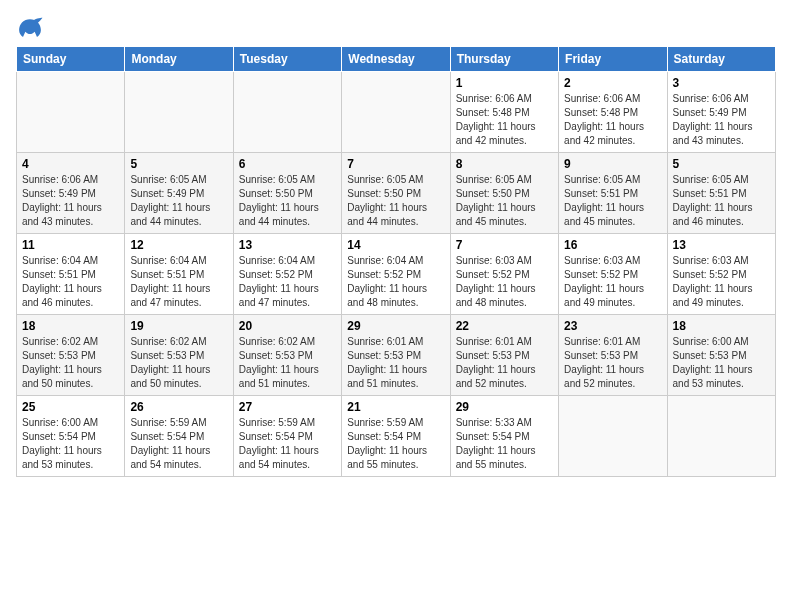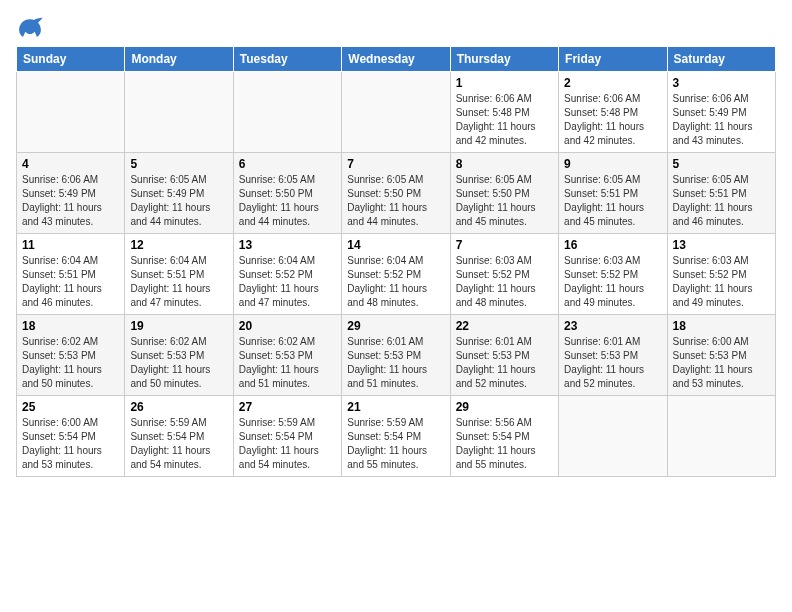--- a/index.html
+++ b/index.html
@@ -299,21 +299,21 @@
           <div class="cell-text">Daylight: 11 hours and 54 minutes.</div>
         </td>
         <td>
           <span class="day-num">21</span>
           <div class="cell-text">Sunrise: 5:59 AM</div>
           <div class="cell-text">Sunset: 5:54 PM</div>
           <div class="cell-text">Daylight: 11 hours and 55 minutes.</div>
         </td>
         <td>
           <span class="day-num">29</span>
-          <div class="cell-text">Sunrise: 5:56 AM</div>
+          <div class="cell-text">Sunrise: 5:33 AM</div>
           <div class="cell-text">Sunset: 5:54 PM</div>
           <div class="cell-text">Daylight: 11 hours and 55 minutes.</div>
         </td>
         <td class="empty-cell"></td>
         <td class="empty-cell"></td>
       </tr>
     </tbody>
 </table>
 
 </body></html>

